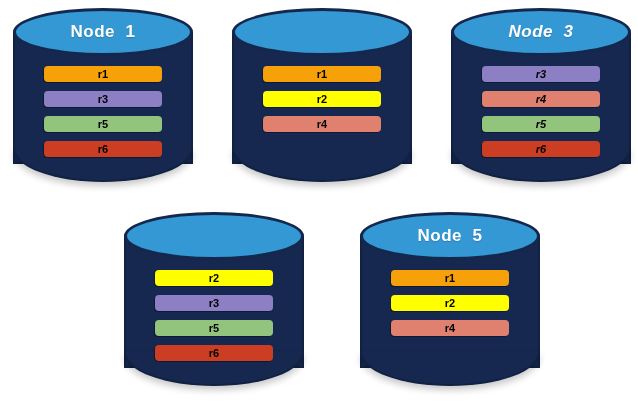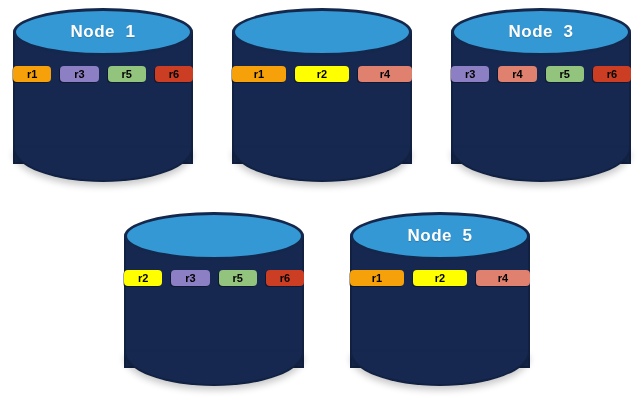--- a/index.html
+++ b/index.html
@@ -77,21 +77,21 @@
     z-index: 4;
     text-shadow: 0 1px 1px rgba(0,0,0,0.18);
   }
 
   .shards {
     position: absolute;
     left: 0;
     right: 0;
     z-index: 5;
     display: flex;
-    flex-direction: row;
+    flex-direction: column;
     align-items: center;
     gap: 9px;
   }
 
   .shard {
     width: 118px;
     height: 16px;
     line-height: 16px;
     border-radius: 4px;
     text-align: center;
@@ -133,21 +133,21 @@
     <div class="node row-top" style="left: 232px; top: 8px; width: 180px; height: 180px;">
       <div class="cyl-body"></div>
       <div class="cyl-bottom"></div>
       <div class="cyl-top"></div>
       <div class="shards">
         <div class="shard" style="background: rgb(247, 161, 10);">r1</div>
         <div class="shard" style="background: rgb(255, 255, 0);">r2</div>
         <div class="shard" style="background: rgb(224, 128, 110);">r4</div>
       </div>
     </div>
-    <div class="node row-top" style="left: 451px; top: 8px; width: 180px; height: 180px;">
+    <div class="node row-top" style="left: 451px; top: 8px; width: 180px; height: 180px; font-style: italic;">
       <div class="cyl-body"></div>
       <div class="cyl-bottom"></div>
       <div class="cyl-top"></div>
       <div class="node-label">Node  3</div>
       <div class="shards">
         <div class="shard" style="background: rgb(141, 127, 196);">r3</div>
         <div class="shard" style="background: rgb(224, 128, 110);">r4</div>
         <div class="shard" style="background: rgb(147, 196, 125);">r5</div>
         <div class="shard" style="background: rgb(204, 62, 36);">r6</div>
       </div>
@@ -156,21 +156,21 @@
       <div class="cyl-body"></div>
       <div class="cyl-bottom"></div>
       <div class="cyl-top"></div>
       <div class="shards">
         <div class="shard" style="background: rgb(255, 255, 0);">r2</div>
         <div class="shard" style="background: rgb(141, 127, 196);">r3</div>
         <div class="shard" style="background: rgb(147, 196, 125);">r5</div>
         <div class="shard" style="background: rgb(204, 62, 36);">r6</div>
       </div>
     </div>
-    <div class="node row-bot" style="left: 350px; top: 212px; width: 180px; height: 180px;">
+    <div class="node row-bot" style="left: 360px; top: 212px; width: 180px; height: 180px;">
       <div class="cyl-body"></div>
       <div class="cyl-bottom"></div>
       <div class="cyl-top"></div>
       <div class="node-label">Node  5</div>
       <div class="shards">
         <div class="shard" style="background: rgb(247, 161, 10);">r1</div>
         <div class="shard" style="background: rgb(255, 255, 0);">r2</div>
         <div class="shard" style="background: rgb(224, 128, 110);">r4</div>
       </div>
     </div>

